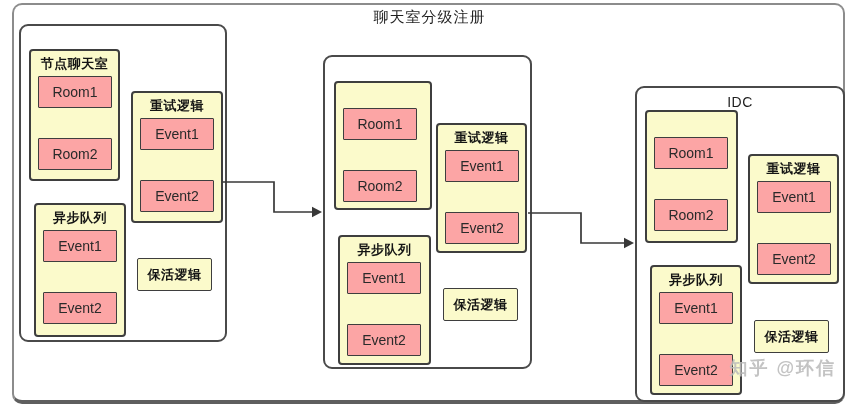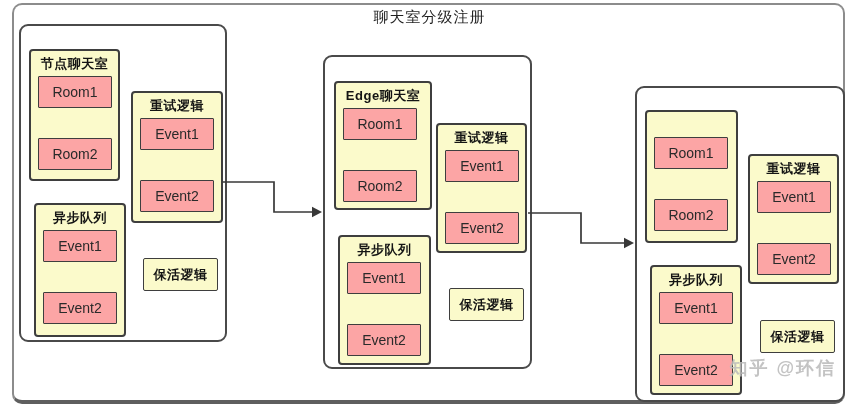--- a/index.html
+++ b/index.html
@@ -49,21 +49,21 @@
     font-size:14px;font-weight:400;color:#2a2a2a;
   }
   .cell.r1{top:25px;}
   .cell.r2{top:87px;}
 
   
   .keep{
     position:absolute;width:73px;height:31px;
     background:#fbfacb;border:1.5px solid #3e3e3e;border-radius:2px;
     display:flex;align-items:center;justify-content:center;
-    font-size:13px;font-weight:600;color:#141414;letter-spacing:0.5px;margin-left:6px;
+    font-size:13px;font-weight:600;color:#141414;letter-spacing:0.5px;
   }
 
   .arrows{position:absolute;left:0;top:0;width:845px;height:413px;pointer-events:none;}
 
   .watermark{
     position:absolute;top:356px;right:16px;z-index:5;
     font-size:18px;font-weight:700;color:rgba(187,187,187,0.88);
     letter-spacing:2px;white-space:nowrap;
   }
 </style>
@@ -94,41 +94,41 @@
       <div class="cell r1">Event1</div>
       <div class="cell r2">Event2</div>
     </div>
 
     <div class="keep" style="left:116px;top:232px">保活逻辑</div>
   </div>
 
   <div class="container" style="left:316px;top:55px;width:205px;height:310px">
 
     <div class="group" style="left:9px;top:24px;width:94px;height:125px">
-      <div class="glabel">Edge聊天室</div>
       <div class="cell r1">Room1</div>
       <div class="cell r2">Room2</div>
     </div>
 
     <div class="group" style="left:111px;top:66px;width:87px;height:126px">
       <div class="glabel">重试逻辑</div>
       <div class="cell r1">Event1</div>
       <div class="cell r2">Event2</div>
     </div>
 
     <div class="group" style="left:13px;top:178px;width:89px;height:126px">
       <div class="glabel">异步队列</div>
       <div class="cell r1">Event1</div>
       <div class="cell r2">Event2</div>
     </div>
 
     <div class="keep" style="left:118px;top:231px">保活逻辑</div>
   </div>
 
   <div class="container" style="left:628px;top:86px;width:206px;height:312px">
+    <div class="ctitle">IDC</div>
 
     <div class="group" style="left:8px;top:22px;width:89px;height:129px">
       <div class="cell r1">Room1</div>
       <div class="cell r2">Room2</div>
     </div>
 
     <div class="group" style="left:111px;top:66px;width:87px;height:126px">
       <div class="glabel">重试逻辑</div>
       <div class="cell r1">Event1</div>
       <div class="cell r2">Event2</div>

